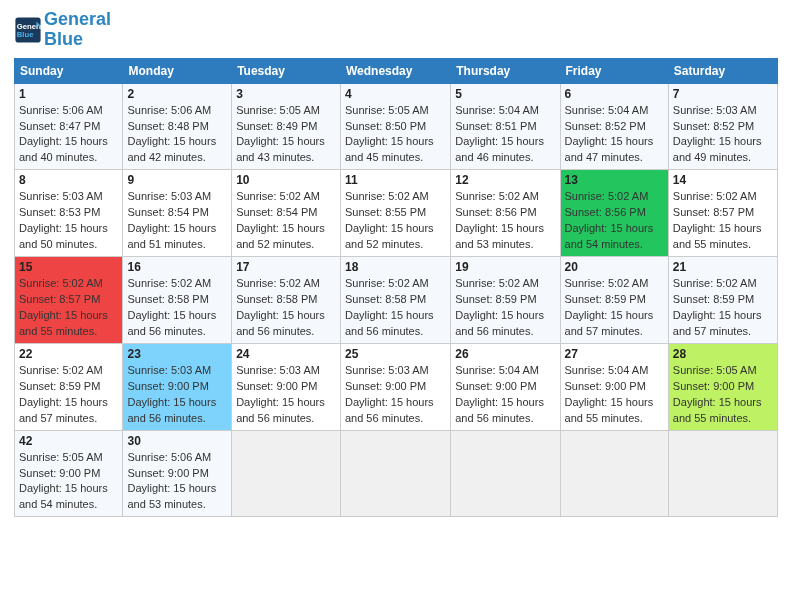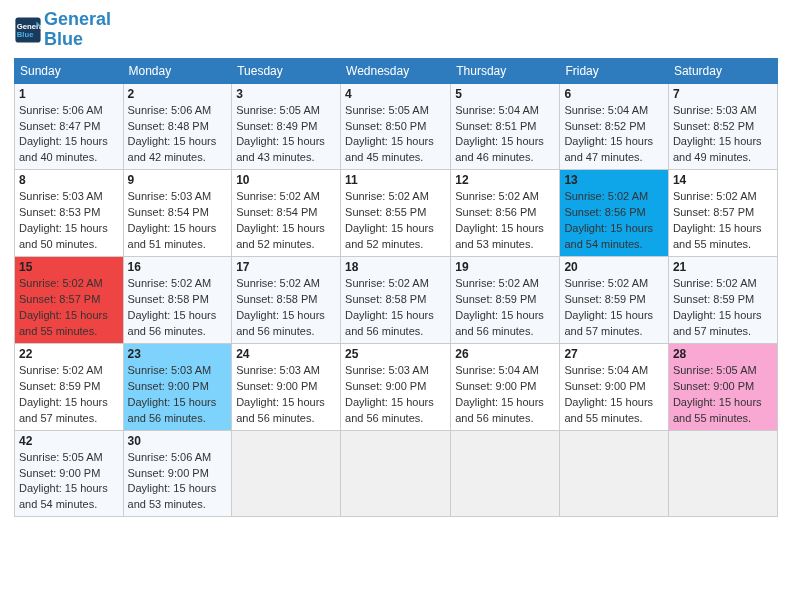--- a/index.html
+++ b/index.html
@@ -54,21 +54,21 @@
       width: 100%;
       border-collapse: collapse;
       font-size: 9.5px;
     }
     .calendar-table th {
       background: #2e7bbd;
       color: #fff;
       text-align: left;
       padding: 5px 5px;
       font-size: 12px;
-      font-weight: normal;
+      font-weight: bold;
       border: 1px solid #2e7bbd;
     }
     .calendar-table td {
       vertical-align: top;
       border: 1px solid #ccc;
       padding: 3px 4px;
       width: 113px;
       height: 78px;
       background: #fff;
     }
@@ -176,21 +176,21 @@
             <div class="day-info">Sunrise: 5:02 AM<br>Sunset: 8:54 PM<br>Daylight: 15 hours and 52 minutes.</div>
           </td>
           <td style="background: rgb(255, 255, 255);">
             <span class="day-num">11</span>
             <div class="day-info">Sunrise: 5:02 AM<br>Sunset: 8:55 PM<br>Daylight: 15 hours and 52 minutes.</div>
           </td>
           <td style="background: rgb(255, 255, 255);">
             <span class="day-num">12</span>
             <div class="day-info">Sunrise: 5:02 AM<br>Sunset: 8:56 PM<br>Daylight: 15 hours and 53 minutes.</div>
           </td>
-          <td style="background: #0ea5e9;">
+          <td style="background: #22c55e;">
             <span class="day-num">13</span>
             <div class="day-info">Sunrise: 5:02 AM<br>Sunset: 8:56 PM<br>Daylight: 15 hours and 54 minutes.</div>
           </td>
           <td style="background: rgb(255, 255, 255);">
             <span class="day-num">14</span>
             <div class="day-info">Sunrise: 5:02 AM<br>Sunset: 8:57 PM<br>Daylight: 15 hours and 55 minutes.</div>
           </td>
         </tr>
         <tr>
           <td style="background: #ef4444;">
@@ -240,21 +240,21 @@
             <div class="day-info">Sunrise: 5:03 AM<br>Sunset: 9:00 PM<br>Daylight: 15 hours and 56 minutes.</div>
           </td>
           <td style="background: rgb(255, 255, 255);">
             <span class="day-num">26</span>
             <div class="day-info">Sunrise: 5:04 AM<br>Sunset: 9:00 PM<br>Daylight: 15 hours and 56 minutes.</div>
           </td>
           <td style="background: rgb(255, 255, 255);">
             <span class="day-num">27</span>
             <div class="day-info">Sunrise: 5:04 AM<br>Sunset: 9:00 PM<br>Daylight: 15 hours and 55 minutes.</div>
           </td>
-          <td style="background: #f9a8d4;">
+          <td style="background: #bef264;">
             <span class="day-num">28</span>
             <div class="day-info">Sunrise: 5:05 AM<br>Sunset: 9:00 PM<br>Daylight: 15 hours and 55 minutes.</div>
           </td>
         </tr>
         <tr>
           <td style="background: rgb(245, 248, 252);">
             <span class="day-num">42</span>
             <div class="day-info">Sunrise: 5:05 AM<br>Sunset: 9:00 PM<br>Daylight: 15 hours and 54 minutes.</div>
           </td>
           <td style="background: rgb(245, 248, 252);">

